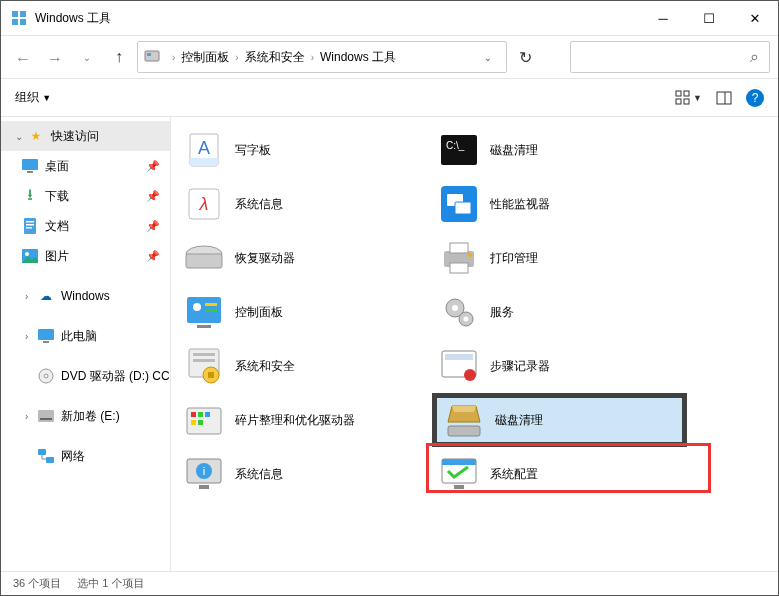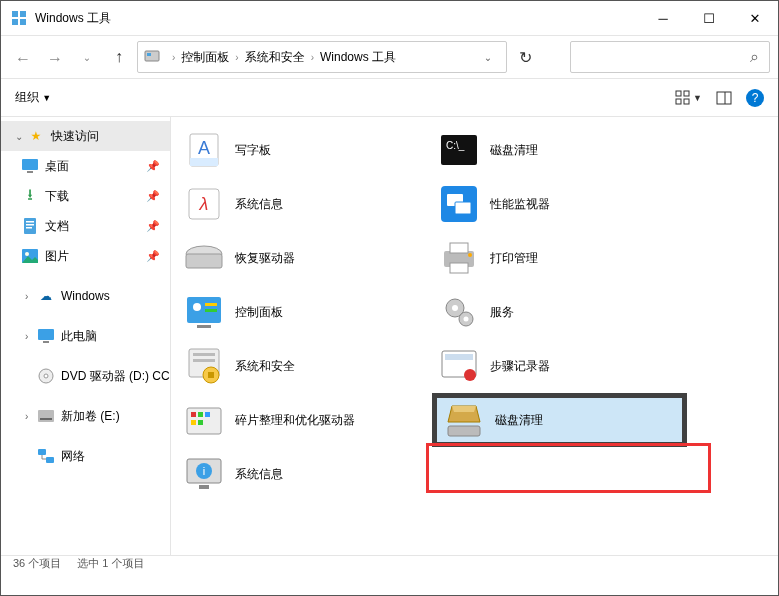--- a/index.html
+++ b/index.html
@@ -42,21 +42,21 @@
 
   .content { flex: 1; overflow: auto; padding: 6px 0 6px 6px; position: relative; }
   .grid { display: grid; grid-template-columns: 255px 255px; }
   .cell { display: flex; align-items: center; height: 54px; padding: 4px 6px; position: relative;}
   .cell .icon { width: 42px; height: 42px; margin-right: 10px; display:flex; align-items:center; justify-content:center; font-size: 28px;}
   .cell .label { font-size: 12px; }
   .cell.selected { background: #cde6f7; border: 5px solid #404040; }
   .highlight-box { position: absolute; border: 3px solid #e33; pointer-events: none; }
 
   
-  .status { height: 40px; border-top: 1px solid #e5e5e5; display: flex; padding: 0 12px; font-size: 11px; color: #555; gap: 16px;}
+  .status { height: 24px; border-top: 1px solid #e5e5e5; display: flex; align-items: center; padding: 0 12px; font-size: 11px; color: #555; gap: 16px;}
 </style>
 </head>
 <body>
 
 <div class="window">
 
   <div class="titlebar">
     <span class="app-icon">
       <svg width="16" height="16" viewBox="0 0 16 16">
           <rect x="1" y="1" width="6" height="6" fill="#4aa3df"></rect>
@@ -360,20 +360,31 @@
           <span class="icon">
               <svg width="38" height="34" viewBox="0 0 38 34">
                 <rect x="2" y="2" width="34" height="24" rx="2" fill="#ddd" stroke="#888"></rect>
                 <circle cx="19" cy="14" r="8" fill="#3ba0e6"></circle>
                 <text x="19" y="18" font-size="11" text-anchor="middle" fill="#fff">i</text>
                 <rect x="14" y="28" width="10" height="4" fill="#888"></rect>
               </svg>
             </span>
           <span class="label">系统信息</span>
         </div>
+        <div class="cell">
+          <span class="icon">
+              <svg width="38" height="34" viewBox="0 0 38 34">
+                <rect x="2" y="2" width="34" height="24" rx="2" fill="#fff" stroke="#888"></rect>
+                <rect x="2" y="2" width="34" height="6" fill="#3ba0e6"></rect>
+                <path d="M8 14 L14 20 L28 10" stroke="#3c3" stroke-width="3" fill="none"></path>
+                <rect x="14" y="28" width="10" height="4" fill="#888"></rect>
+              </svg>
+            </span>
+          <span class="label">系统配置</span>
+        </div>
       </div>
 
       <div class="highlight-box" style="left:255px; top:326px; width:285px; height:50px;"></div>
     </div>
   </div>
 
   <div class="status">
     <span>36 个项目</span>
     <span>选中 1 个项目</span>
   </div>

